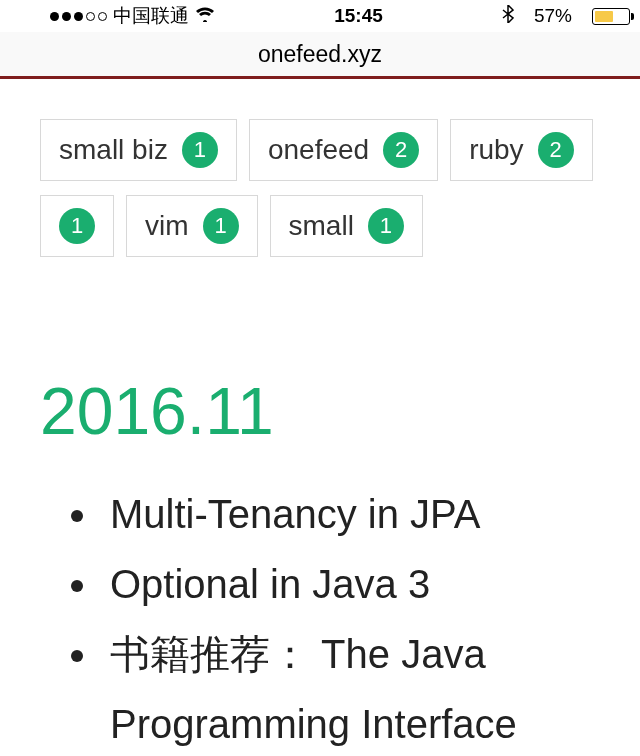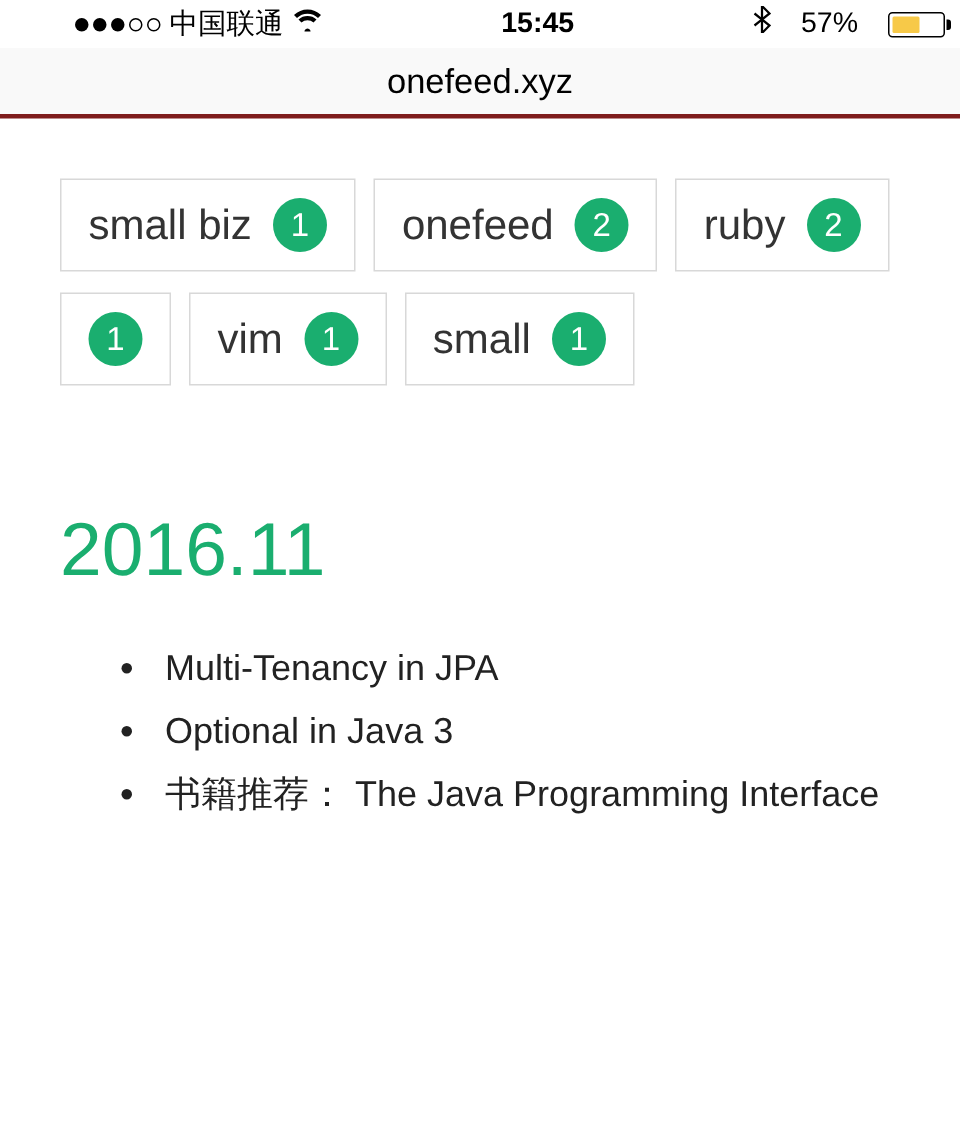--- a/index.html
+++ b/index.html
@@ -84,32 +84,32 @@
       width: 36px; height: 36px;
       border-radius: 50%;
       background: #1aae6f;
       color: #fff;
       display: flex;
       align-items: center;
       justify-content: center;
       font-size: 22px;
     }
     .section-title {
-      font-size: 50px;
+      font-size: 66px;
       color: #1aae6f;
       font-weight: 400;
-      margin-top: 80px;
+      margin-top: 116px;
       margin-bottom: 30px;
     }
     .post-list {
       padding-left: 62px;
       list-style: disc;
     }
     .post-list li {
-      font-size: 24px;
+      font-size: 40px;
       color: #222;
       line-height: 1.75;
       padding-left: 8px;
     }
     .post-list li::marker { color: #222; }
   </style>
 </head>
 <body>
 
 <div class="status-bar">

